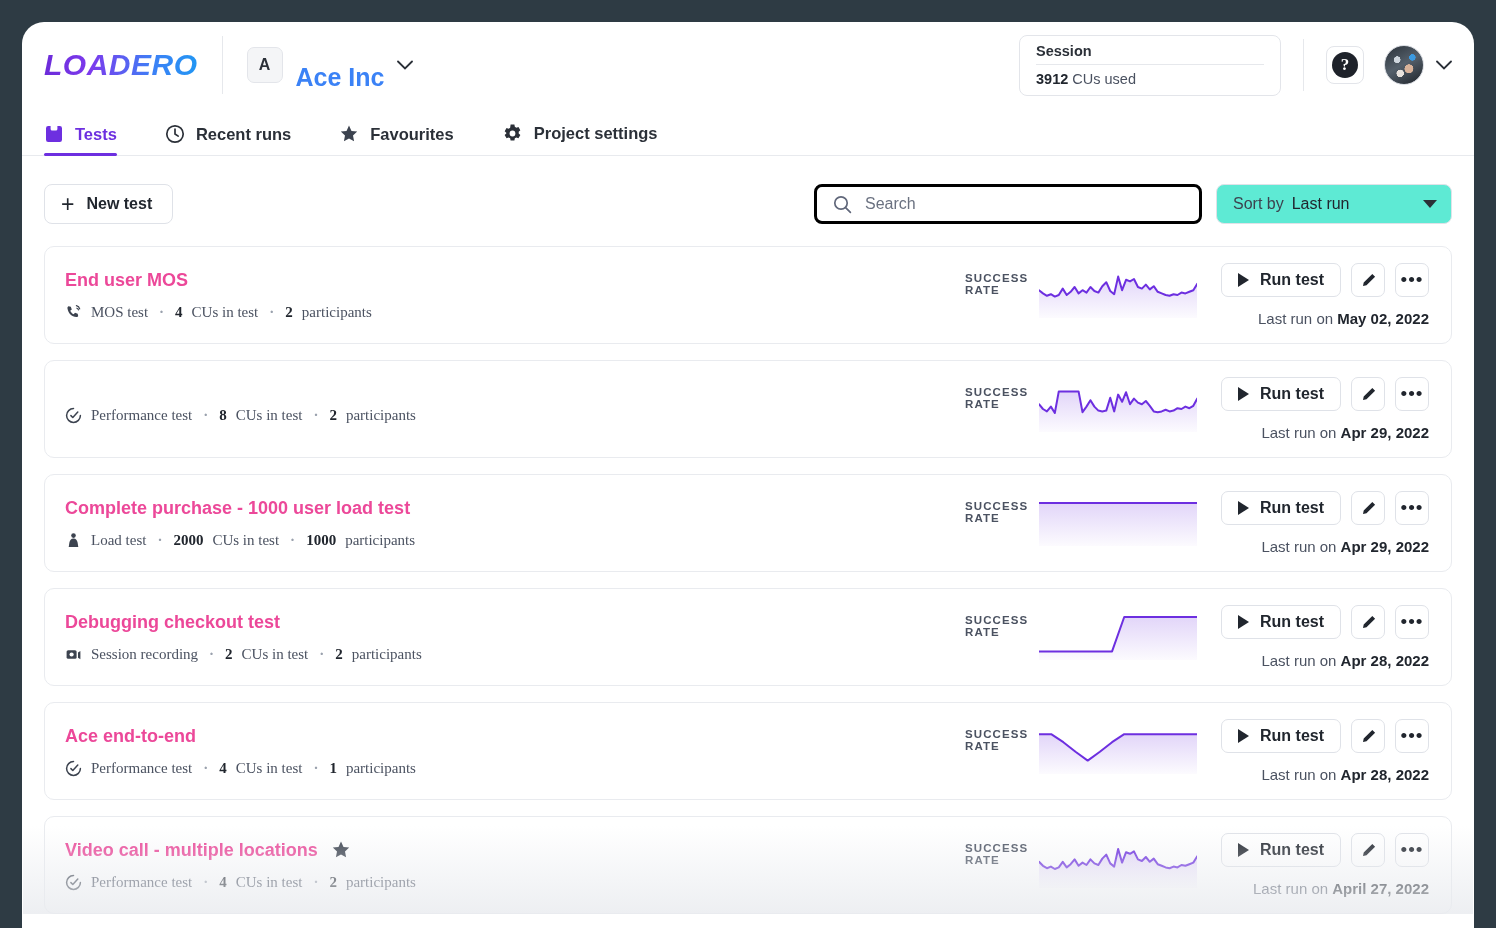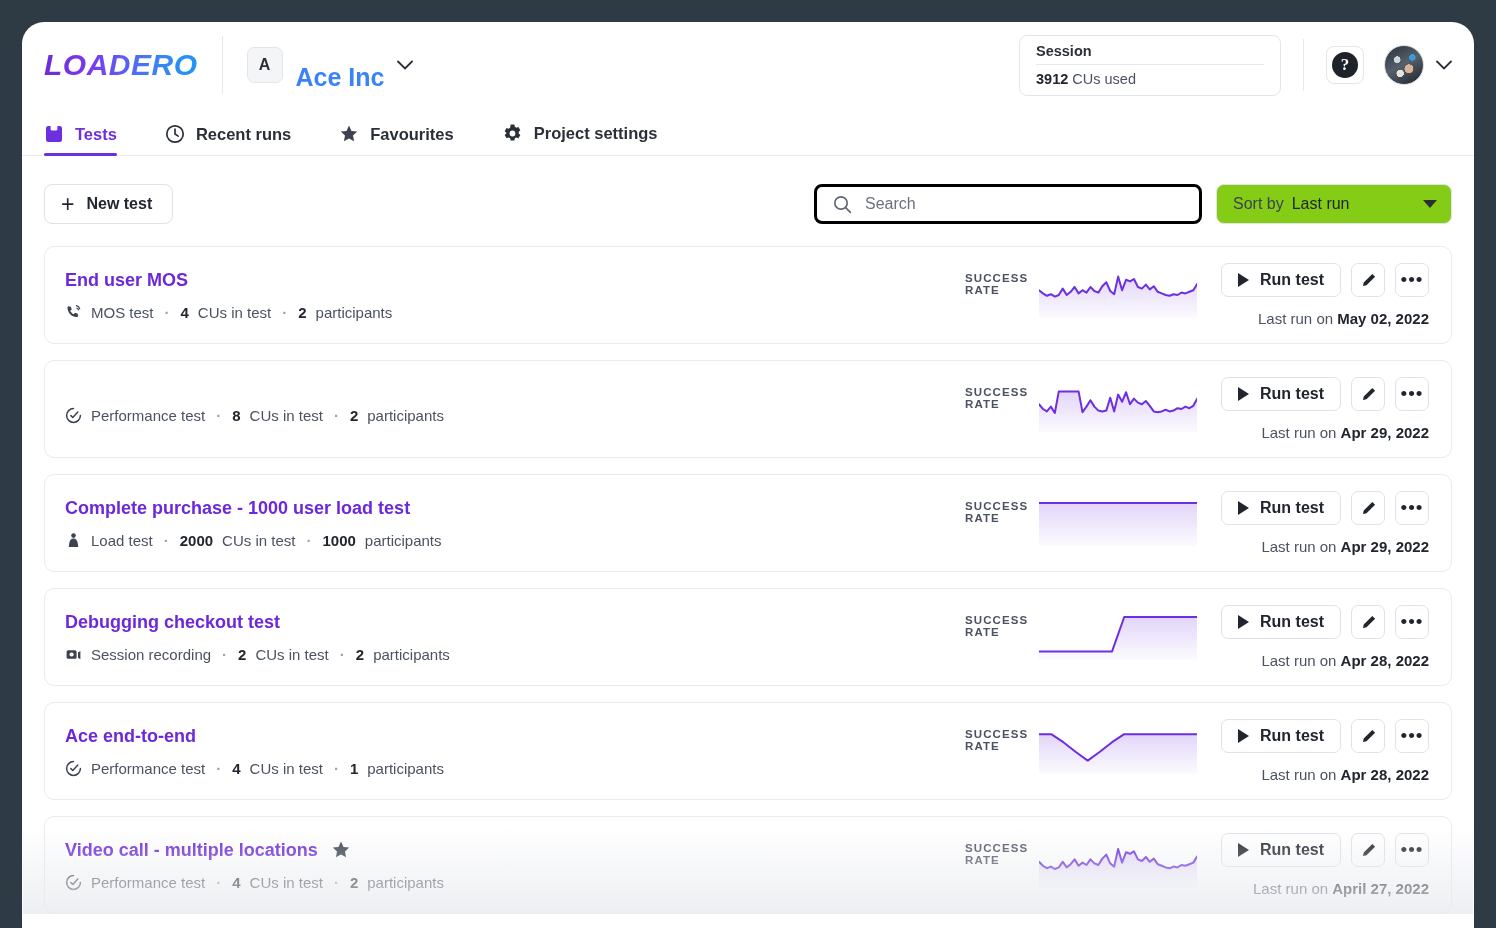--- a/index.html
+++ b/index.html
@@ -114,47 +114,47 @@
     margin-left: auto;
     display: flex; align-items: center; gap: 13px;
     width: 388px; height: 40px; padding: 0 16px;
     border: 3px solid #000000; border-radius: 8px; background: #fff;
   }
   .search-ph { font-size: 16px; color: #6a7180; }
   .sortby {
     margin-left: 14px;
     display: flex; align-items: center;
     width: 236px; height: 40px; padding: 0 14px 0 16px;
-    border: 1px solid #dfe2e8; border-radius: 8px; background: #84cc16;
+    border: 1px solid #dfe2e8; border-radius: 8px; background: #5eead4;
   }
   .sort-label { font-size: 16px; color: #3c434f; }
   .sort-val { font-size: 16px; color: #21262e; margin-left: 8px; }
   .caret {
     margin-left: auto;
     width: 0; height: 0;
     border-left: 7px solid transparent; border-right: 7px solid transparent;
     border-top: 8px solid #2b3038;
   }
   
   .list { padding: 22px 22px 0 22px; }
   .card {
     position: relative;
     border: 1px solid #e9ebef; border-radius: 10px; background: #fff;
     height: 98px; margin-bottom: 16px;
     display: flex; align-items: center;
     padding: 0 22px 0 20px;
   }
   .card-left { flex: 0 0 auto; width: 900px; }
   .card-title {
-    font-size: 18px; font-weight: 700; color: #6d28d9;
+    font-size: 18px; font-weight: 700; color: #ec4899;
     display: flex; align-items: center; gap: 13px;
   }
   .card-meta {
     margin-top: 13px; font-size: 15px; color: #4b5261;
-    display: flex; align-items: center; gap: 9px;
+    display: flex; align-items: center; gap: 9px; font-family: Liberation Serif, serif;
   }
   .card-meta b { color: #21262e; font-weight: 700; }
   .dot { color: #9aa1ad; font-weight: 700; padding: 0 2px; }
   .spark-col {
     flex: 0 0 auto; width: 232px; margin-left: 0px;
     display: flex; flex-direction: row; align-items: flex-start;
   }
   .spark-label {
     font-size: 11.5px; font-weight: 700; letter-spacing: 1.1px;
     color: #4b5261; margin-bottom: 8px;

